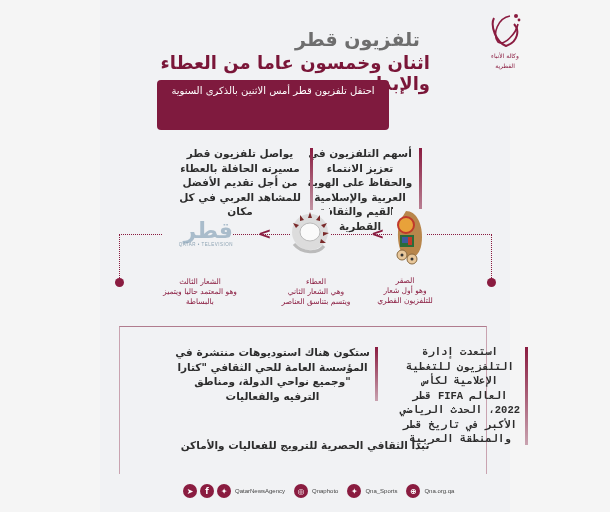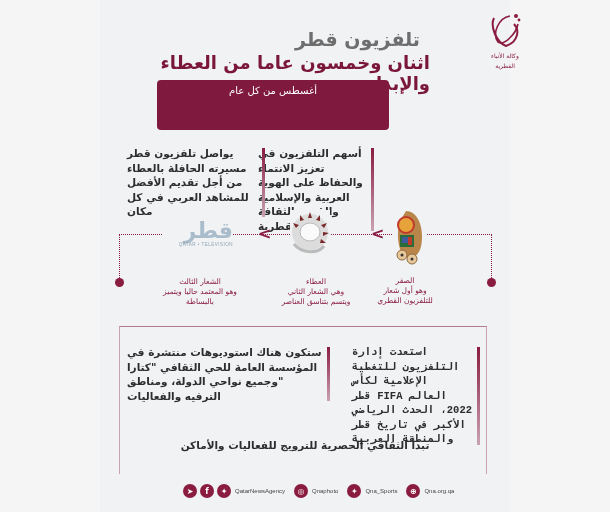--- a/index.html
+++ b/index.html
@@ -10,22 +10,22 @@
   .panel { position:absolute; left:100px; top:0; width:410px; height:512px; background:#f1f2f4; }
   .logo { position:absolute; left:482px; top:12px; width:46px; height:62px; text-align:center; }
   .logo svg { display:block; margin:0 auto; }
   .logo-text { font-size:6px; color:#8a1c40; line-height:8px; margin-top:2px; }
   .title { position:absolute; left:150px; width:270px; top:28px; text-align:right; color:#6e6e6e; font-size:19px; font-weight:bold; }
   .subtitle { position:absolute; left:140px; width:290px; top:52px; color:#7a1638; font-size:18px; font-weight:bold; }
   .banner {
     position:absolute; left:157px; top:80px; width:232px; height:50px; background:#7f1a3e; border-radius:4px;
     color:#fff; font-size:10px; line-height:14.5px; text-align:center; padding-top:4px; box-sizing:border-box;
   }
-  .quote { position:absolute; font-size:10.5px; font-weight:bold; color:#2d2d2d; line-height:14.5px; text-align:left;
-           padding-right:8px; }
+  .quote { position:absolute; font-size:10.5px; font-weight:bold; color:#2d2d2d; line-height:14.5px; text-align:center;
+           padding-right:8px;margin-left:48px; }
   .quote::after { content:""; position:absolute; right:0; top:2px; bottom:2px; width:3px;
            background:linear-gradient(#8a1c40, #c9a3b0); }
   .q1 { left:258px; top:146px; width:108px; }
   .q2 { left:127px; top:146px; width:130px; }
   .q3 { left:352px; top:345px; width:120px;font-family:Liberation Mono, monospace; }
   .q4 { left:127px; top:345px; width:195px; }
   .timeline { position:absolute; left:119px; top:234px; width:373px; height:1px; border-top:1px dotted #8a1c40; }
   .vline { position:absolute; top:234px; height:48px; border-left:1px dotted #8a1c40; }
   .dot { position:absolute; width:9px; height:9px; border-radius:50%; background:#8a1c40; }
   .chev { position:absolute; top:226px; color:#8a1c40; font-size:16px; font-weight:bold; line-height:16px; direction:ltr; font-family:"DejaVu Sans", sans-serif; }
@@ -53,21 +53,21 @@
     <circle cx="31" cy="8" r="1.4" fill="#8a1c40"></circle>
   </svg>
   <div class="logo-text">وكالة الأنباء</div>
   <div class="logo-text">القطرية</div>
 </div>
 
 <div class="title">تلفزيون قطر</div>
 <div class="subtitle">اثنان وخمسون عاما من العطاء والإبداع</div>
 
 <div class="banner">
-  <div>أغسطس من كل عام</div>
+  <div>احتفل تلفزيون قطر أمس الاثنين بالذكرى السنوية</div>
 </div>
 
 <div class="quote q1">أسهم التلفزيون في تعزيز الانتماء والحفاظ على الهوية العربية والإسلامية والقيم والثقافة القطرية</div>
 <div class="quote q2">يواصل تلفزيون قطر مسيرته الحافلة بالعطاء من أجل تقديم الأفضل للمشاهد العربي في كل مكان</div>
 
 <div class="timeline"></div>
 <div class="vline" style="left:491px;"></div>
 <div class="vline" style="left:119px;"></div>
 <div class="dot" style="left:487px; top:278px;"></div>
 <div class="dot" style="left:115px; top:278px;"></div>

